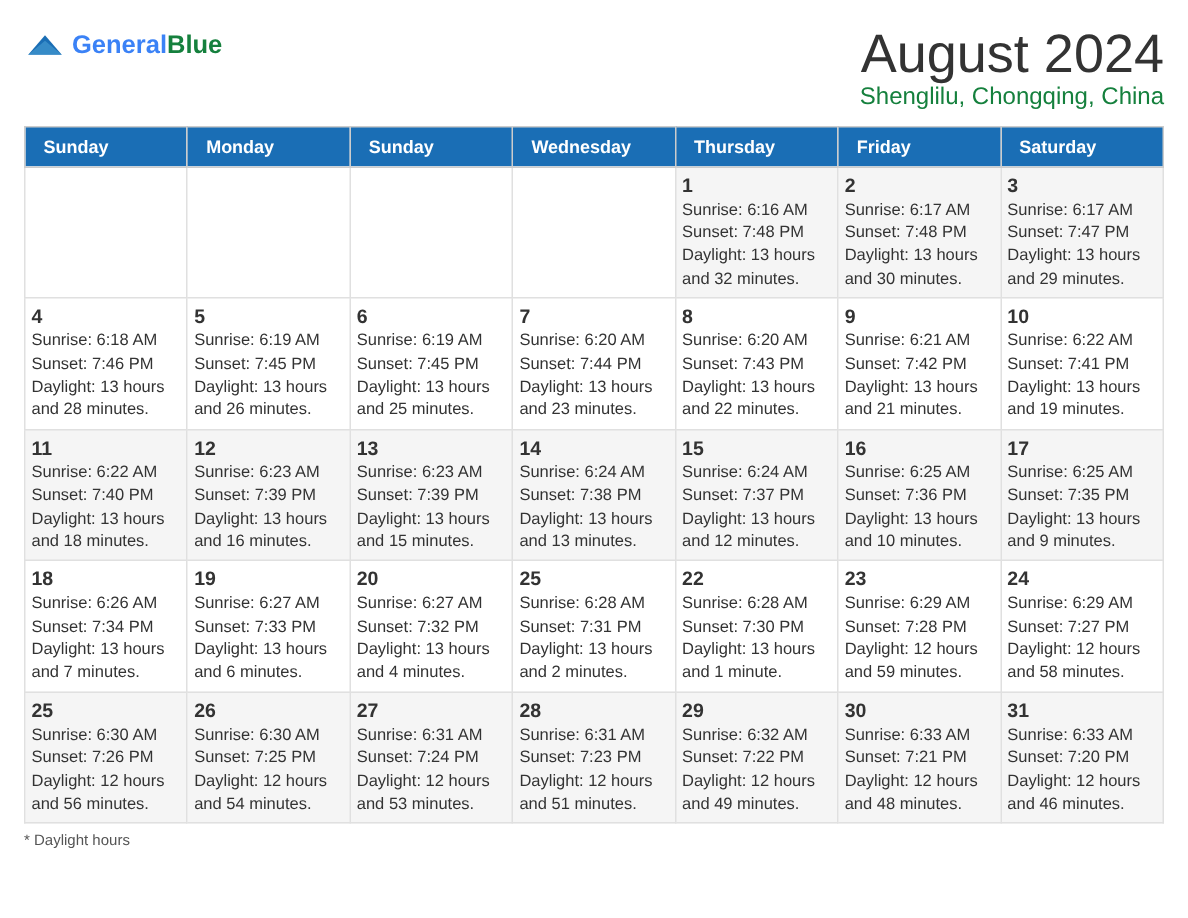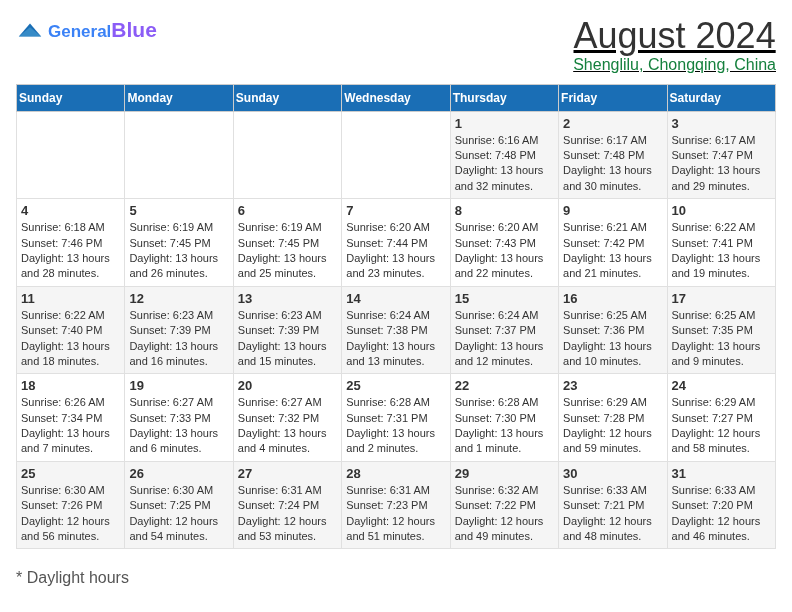--- a/index.html
+++ b/index.html
@@ -19,22 +19,21 @@
     .logo {
       display: flex;
       align-items: center;
       gap: 4px;
     }
     .logo-icon {
       width: 28px;
       height: 28px;
     }
     .title-area {
-      text-align: center;
-      text-decoration: underline;
+      text-align: right;
     }
     .main-title {
       font-size: 36px;
       font-weight: 300;
       color: #333;
       line-height: 1.1;
     }
     .subtitle {
       font-size: 16px;
       color: #15803d;
@@ -44,21 +43,21 @@
       border-collapse: collapse;
       table-layout: fixed;
     }
     thead tr {
       background-color: #1a6eb5;
     }
     thead th {
       color: #fff;
       font-size: 12px;
       font-weight: bold;
-      padding: 6px 2px;
+      padding: 6px 12px;
       text-align: left;
       border: 1px solid #ccc;
     }
     tbody tr {
       border-bottom: 1px solid #ddd;
     }
     tbody td {
       vertical-align: top;
       font-size: 10px;
       color: #333;
@@ -78,37 +77,37 @@
     }
     .cell-content {
       font-size: 11px;
       line-height: 1.4;
       color: #333;
     }
     .empty-cell {
       background: #fff !important;
     }
     .footer-note {
-      margin-top: 20px;
-      font-size: 16px;
+      margin-top: 6px;
+      font-size: 10px;
       color: #555;
     }
   </style>
 </head>
 <body>
 
 <div class="header-area">
   <div class="logo">
     <svg class="logo-icon" viewBox="0 0 30 30" xmlns="http://www.w3.org/2000/svg">
       <polygon points="3,22 15,8 27,22" fill="#1a6eb5"></polygon>
       <polygon points="3,22 15,12 27,22" fill="#4a9fd4" opacity="0.6"></polygon>
     </svg>
     <div>
       <div>
-        <span style="font-size:17px;font-weight:bold;color:#3b82f6;">General</span><span style="font-size:21px;font-weight:bold;color:#8b5cf6;">Blue</span>
+        <span style="font-size:17px;font-weight:bold;color:#3b82f6;">General</span><span style="font-size:17px;font-weight:bold;color:#15803d;">Blue</span>
       </div>
     </div>
   </div>
   <div class="title-area">
     <div class="main-title">August 2024</div>
     <div class="subtitle">Shenglilu, Chongqing, China</div>
   </div>
 </div>
 
 <table>

